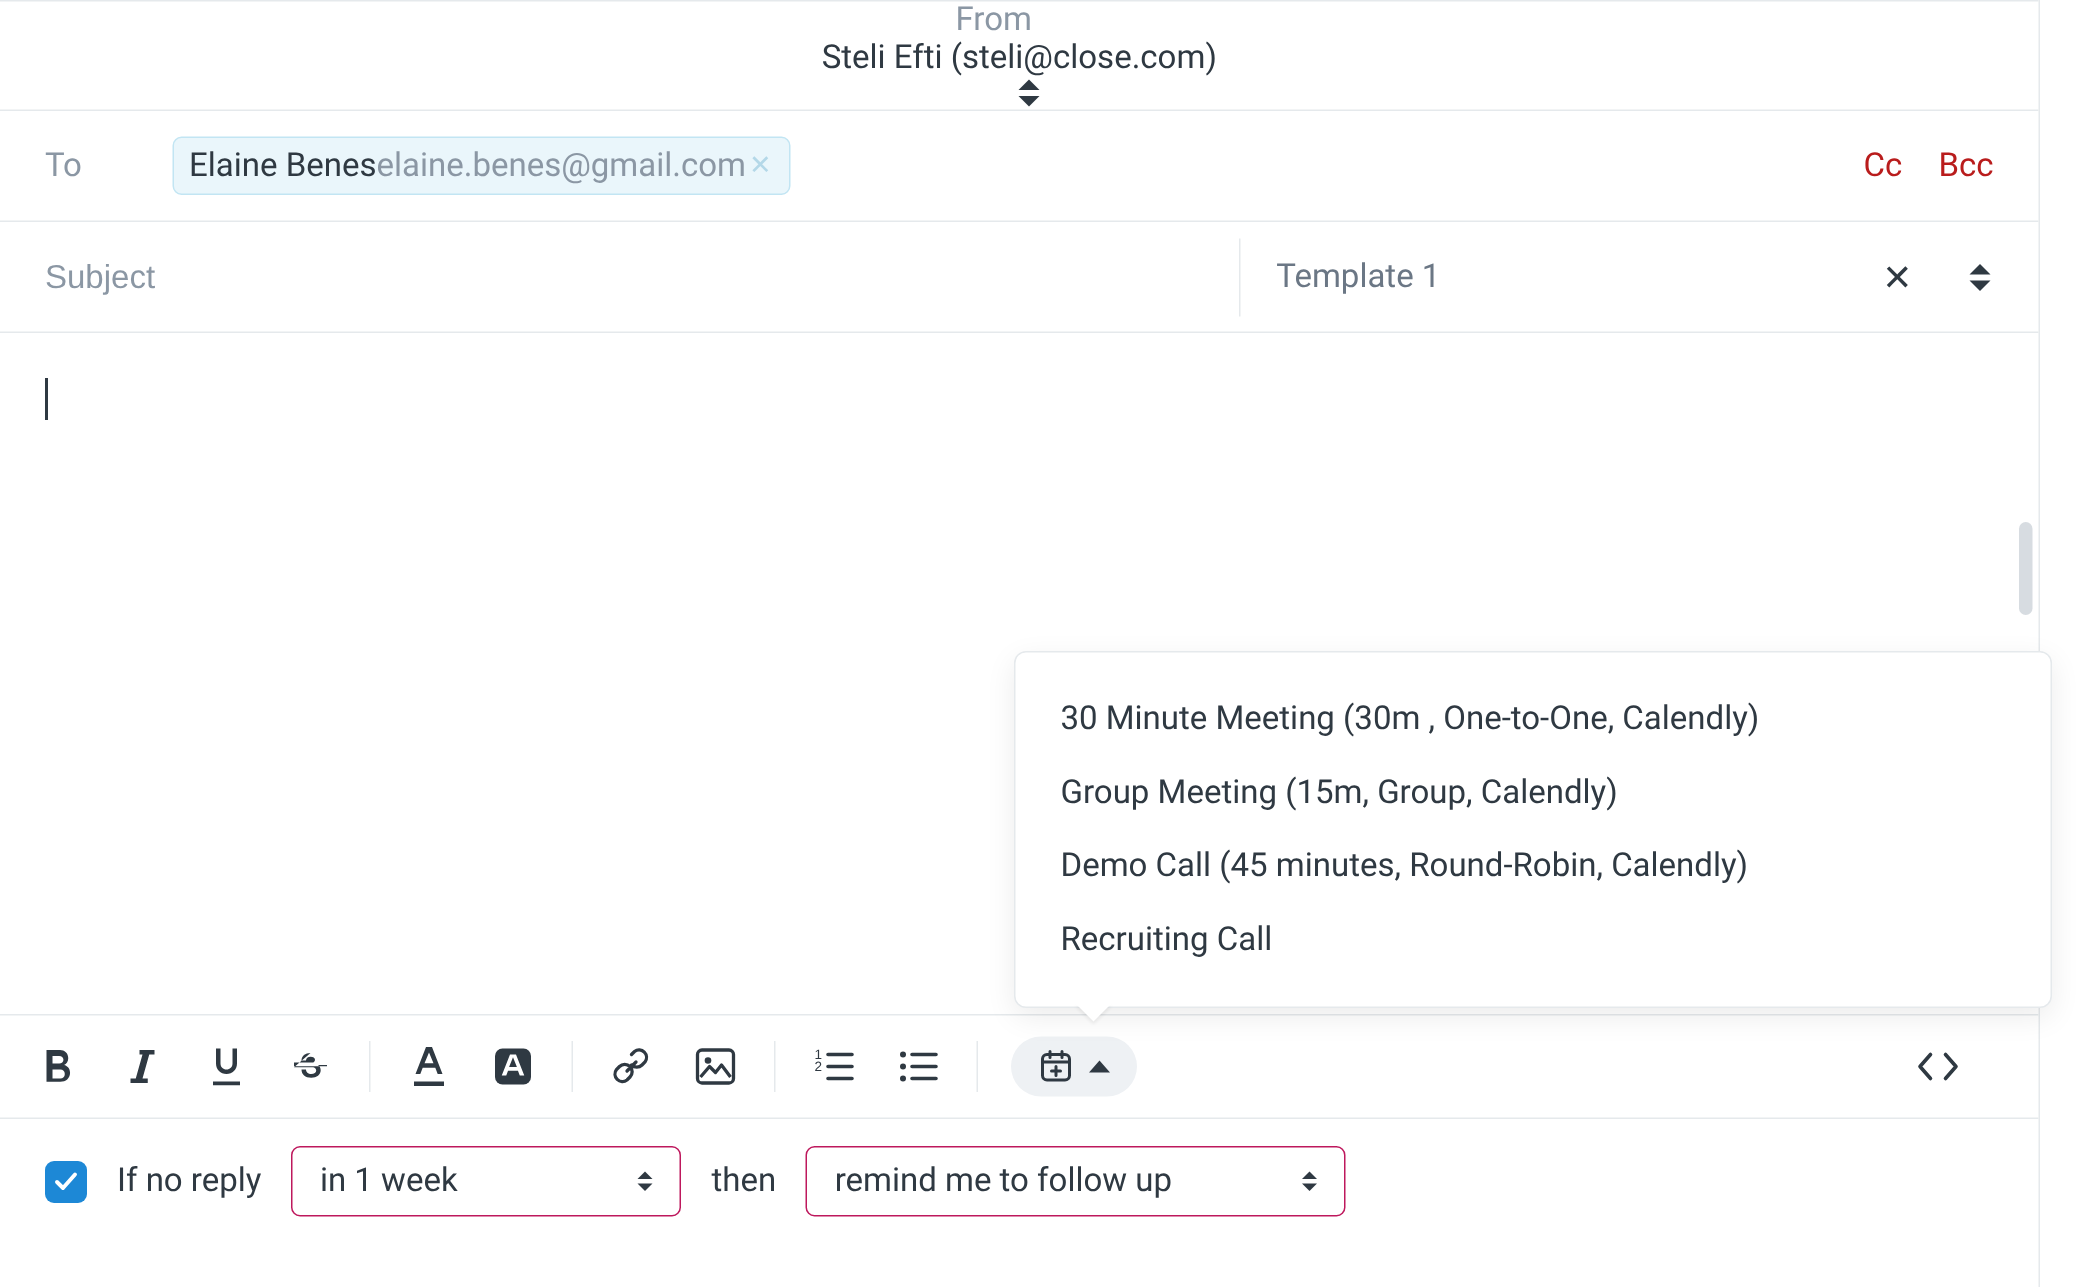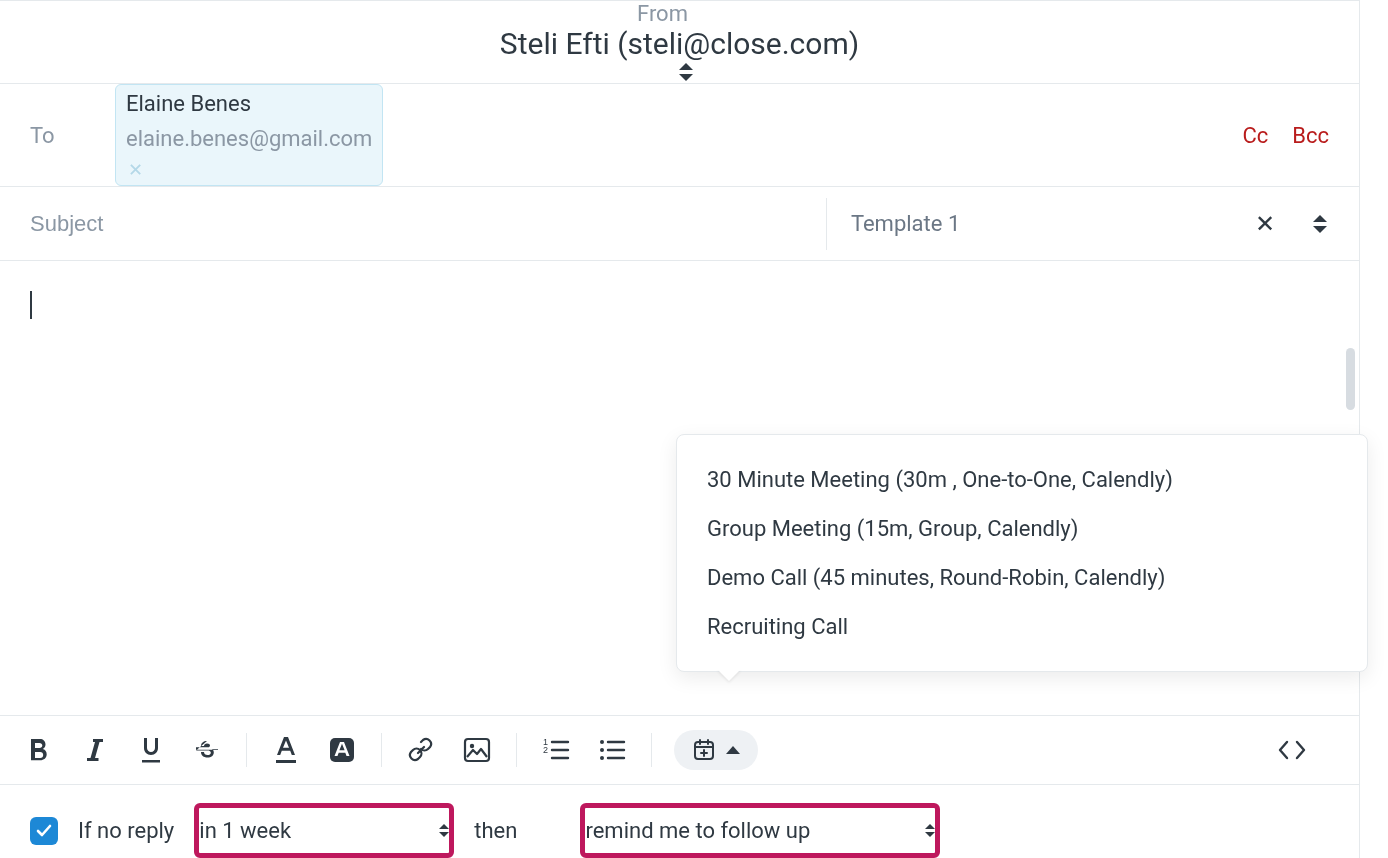--- a/index.html
+++ b/index.html
@@ -32,21 +32,21 @@
   .row-top { border-top: 1px solid #e5e9ec; flex-direction: column; }
 
   .field-label {
     color: #8b97a4;
     font-size: 22px;
     width: 85px;
     flex-shrink: 0;
   }
 
   .field-value {
-    font-size: 30px;
+    font-size: 22px;
     color: #2f3942;
   }
 
   .spacer { flex: 1; }
 
   
   .double-caret {
     display: inline-flex;
     flex-direction: column;
     align-items: center;
@@ -64,28 +64,28 @@
     width: 0; height: 0;
     border-left: 7px solid transparent;
     border-right: 7px solid transparent;
   }
   .double-caret::before { border-bottom: 7px solid currentColor; }
   .double-caret::after  { border-top: 7px solid currentColor; }
 
   
   .chip {
     display: inline-flex;
+    align-items: center;
     background: #eaf6fb;
     border: 1px solid #c2e5f3;
     border-radius: 6px;
     padding: 6px 10px;
     font-size: 22px;
     color: #2f3942;
-    gap: 10px;
-    flex-direction: column;
+    gap: 0;
   }
   .chip-email { color: #8b97a4; }
   .chip-x {
     color: #b4d8e8;
     font-size: 18px;
     cursor: pointer;
     padding: 0 2px;
     line-height: 1;
   }
 
@@ -246,31 +246,31 @@
     display: inline-flex;
     align-items: center;
     justify-content: center;
     cursor: pointer;
   }
   .checkbox svg { color: #fff; }
 
   .select-box {
     display: inline-flex;
     align-items: center;
-    border: 5px solid #be185d;
+    border: 1px solid #be185d;
     border-radius: 6px;
-    padding: 10px 0;
+    padding: 10px 18px;
     font-size: 22px;
     color: #2f3942;
     cursor: pointer;
     gap: 14px;
     min-width: 260px;
     justify-content: space-between;
   }
-  .select-box-wide { min-width: 360px; margin-left: 43px; }
+  .select-box-wide { min-width: 360px; }
 
   .mini-double-caret {
     display: inline-flex;
     flex-direction: column;
     gap: 3px;
   }
   .mini-double-caret::before,
   .mini-double-caret::after {
     content: "";
     width: 0; height: 0;

